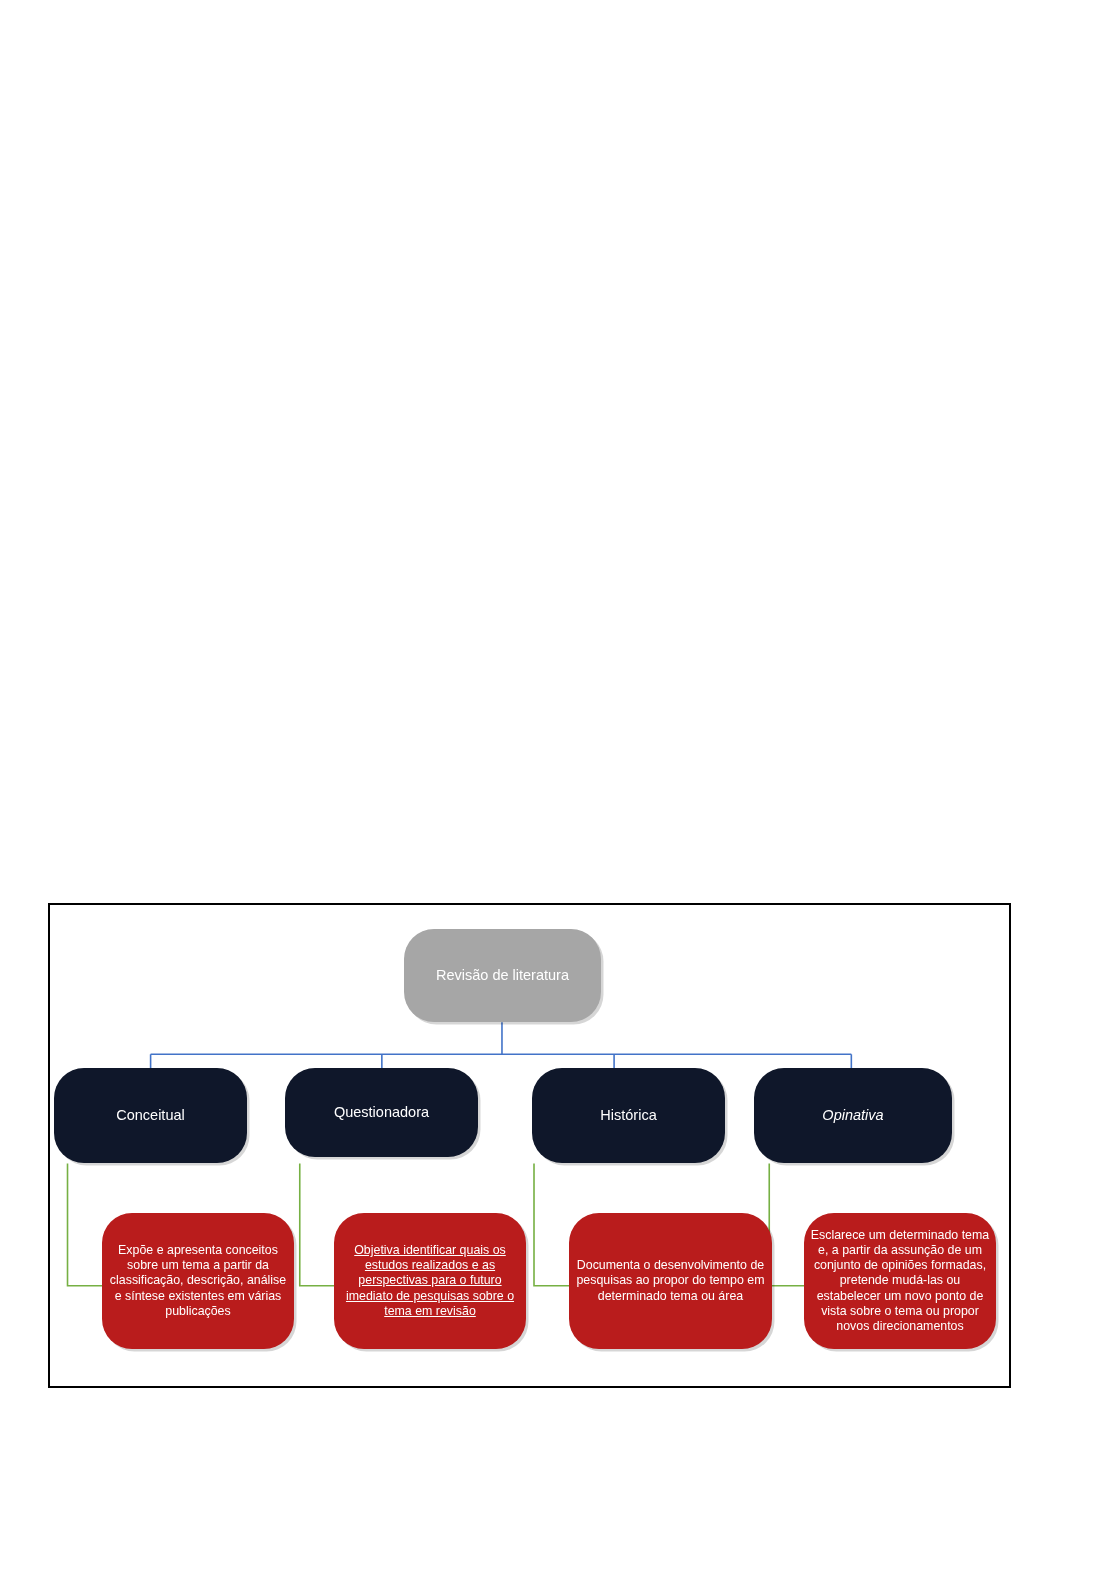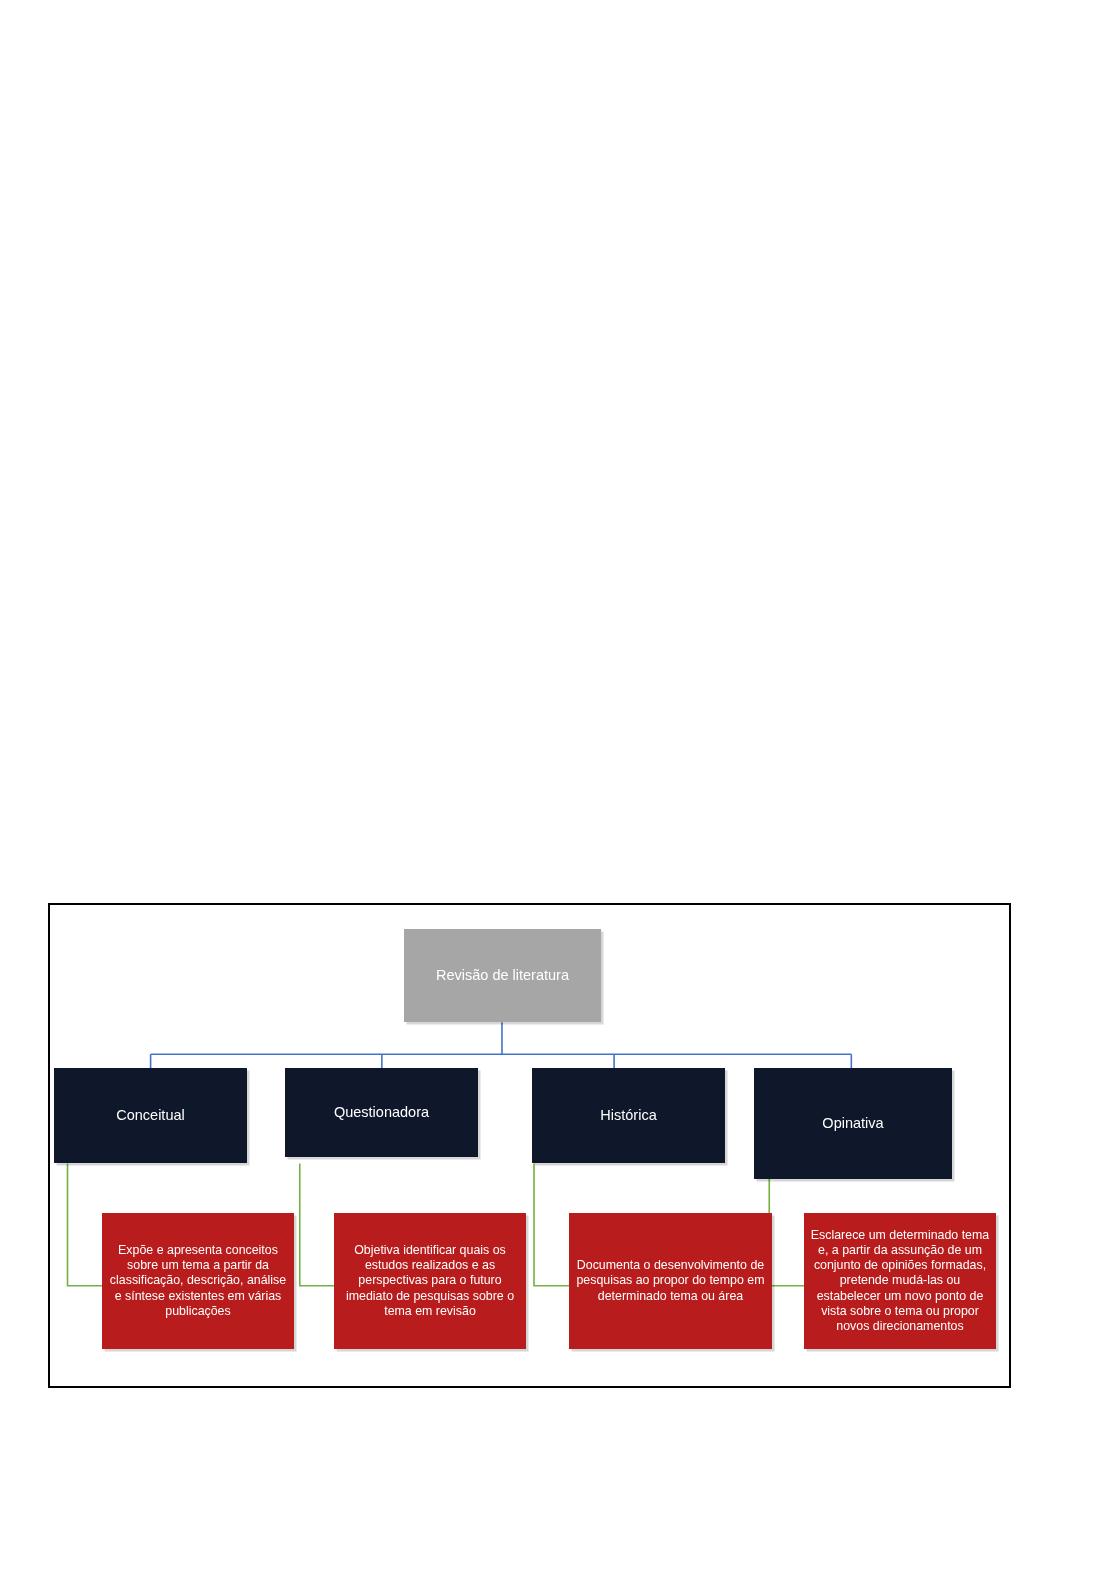--- a/index.html
+++ b/index.html
@@ -46,20 +46,21 @@
   .node {
     position: absolute;
     box-sizing: border-box;
     display: flex;
     align-items: center;
     justify-content: center;
     text-align: center;
     color: #ffffff;
     line-height: 1.22;
     box-shadow: 2.5px 2.5px 0 rgba(0,0,0,0.16);
+    border-radius: 30px;
   }
 
   .node-root {
     background: #a6a6a6;
     font-size: 14.5px;
   }
 
   .node-cat {
     background: #0f172a;
     font-size: 14.5px;
@@ -113,29 +114,29 @@
     </div>
 
     <div class="node node-cat" style="left:235px; top:163px; width:193px; height:89px;">
       <span class="node-text">Questionadora</span>
     </div>
 
     <div class="node node-cat" style="left:482px; top:163px; width:193px; height:95px;">
       <span class="node-text">Histórica</span>
     </div>
 
-    <div class="node node-cat" style="left:704px; top:163px; width:198px; height:111px;">
+    <div class="node node-cat" style="left:704px; top:163px; width:198px; height:95px;font-style:italic;">
       <span class="node-text">Opinativa</span>
     </div>
 
     <div class="node node-desc" style="left:52px; top:308px; width:192px; height:136px;">
       <span class="node-text">Expõe e apresenta conceitos sobre um tema a partir da classificação, descrição, análise e síntese existentes em várias publicações</span>
     </div>
 
-    <div class="node node-desc" style="left:284px; top:308px; width:192px; height:136px;">
+    <div class="node node-desc" style="left:284px; top:308px; width:192px; height:136px;text-decoration:underline;">
       <span class="node-text">Objetiva identificar quais os estudos realizados e as perspectivas para o futuro imediato de pesquisas sobre o tema em revisão</span>
     </div>
 
     <div class="node node-desc" style="left:519px; top:308px; width:203px; height:136px;">
       <span class="node-text">Documenta o desenvolvimento de pesquisas ao propor do tempo em determinado tema ou área</span>
     </div>
 
     <div class="node node-desc" style="left:754px; top:308px; width:192px; height:136px;">
       <span class="node-text">Esclarece um determinado tema e, a partir da assunção de um conjunto de opiniões formadas, pretende mudá-las ou estabelecer um novo ponto de vista sobre o tema ou propor novos direcionamentos</span>
     </div>

